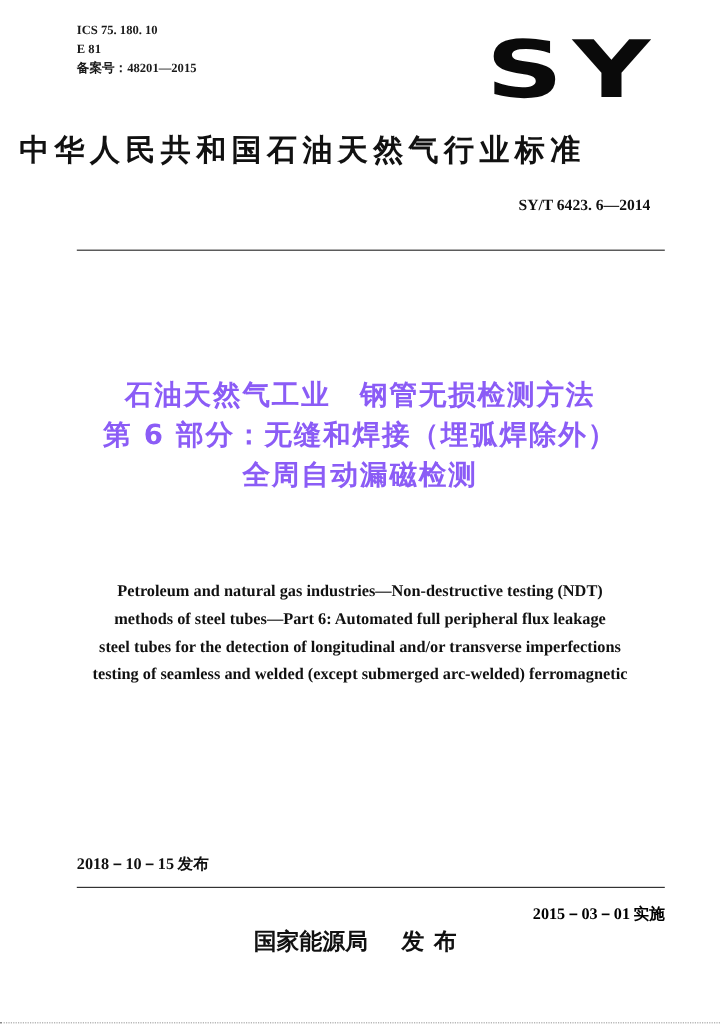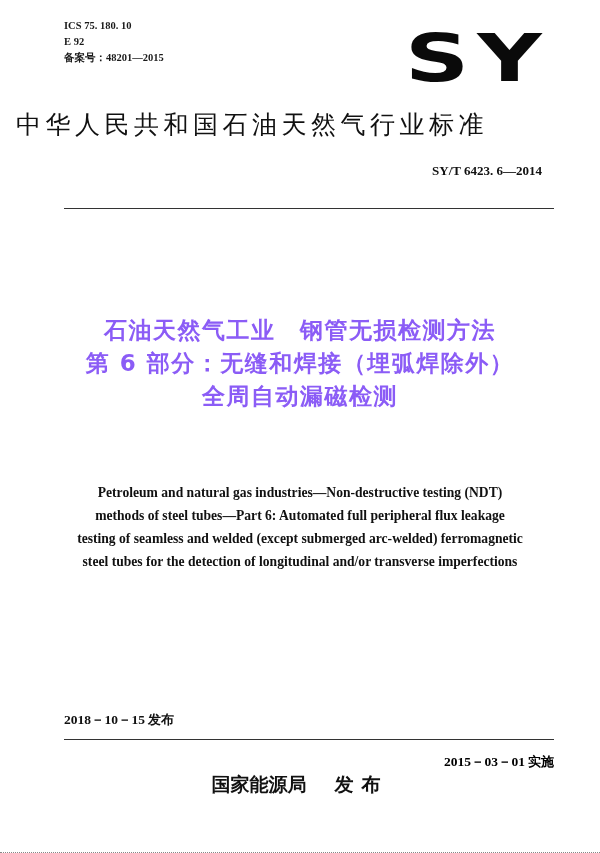--- a/index.html
+++ b/index.html
@@ -45,21 +45,21 @@
       transform-origin: left top;
     }
 
     
     .std-header {
       left: 0;
       width: 504px;
       top: 108px;
       text-align: center;
       font-family: "DejaVu Sans", sans-serif;
-      font-weight: normal;
+      font-weight: bold;
       font-size: 25px;
       letter-spacing: 4.5px;
       line-height: 34px;
       color: #111111;
     }
 
     .std-number {
       right: 58px;
       top: 163px;
       font-family: "Liberation Serif", serif;
@@ -146,42 +146,42 @@
     .issuer .issue-word {
       margin-left: 28px;
       letter-spacing: 8px;
     }
   </style>
 </head>
 <body>
 
 <div class="abs meta">
   <div>ICS 75. 180. 10</div>
-  <div>E 92</div>
+  <div>E 81</div>
   <div>备案号：48201—2015</div>
 </div>
 
 <div class="abs logo">SY</div>
 
 <div class="abs std-header">中华人民共和国石油天然气行业标准</div>
 <div class="abs std-number">SY/T 6423. 6—2014</div>
 
 <div class="abs rule rule-top"></div>
 
 <div class="abs cn-title">
   <div>石油天然气工业　钢管无损检测方法</div>
   <div>第 6 部分：无缝和焊接（埋弧焊除外）</div>
   <div>全周自动漏磁检测</div>
 </div>
 
 <div class="abs en-title">
   <div>Petroleum and natural gas industries—Non-destructive testing (NDT)</div>
   <div>methods of steel tubes—Part 6: Automated full peripheral flux leakage</div>
+  <div>steel tubes for the detection of longitudinal and/or transverse imperfections</div>
   <div>testing of seamless and welded (except submerged arc-welded) ferromagnetic</div>
-  <div>steel tubes for the detection of longitudinal and/or transverse imperfections</div>
 </div>
 
 <div class="abs date-left">
   <span>2018－10－15</span><span class="date-suffix">发布</span>
 </div>
 <div class="abs date-right">
   <span>2015－03－01</span><span class="date-suffix">实施</span>
 </div>
 
 <div class="abs rule rule-bottom"></div>

